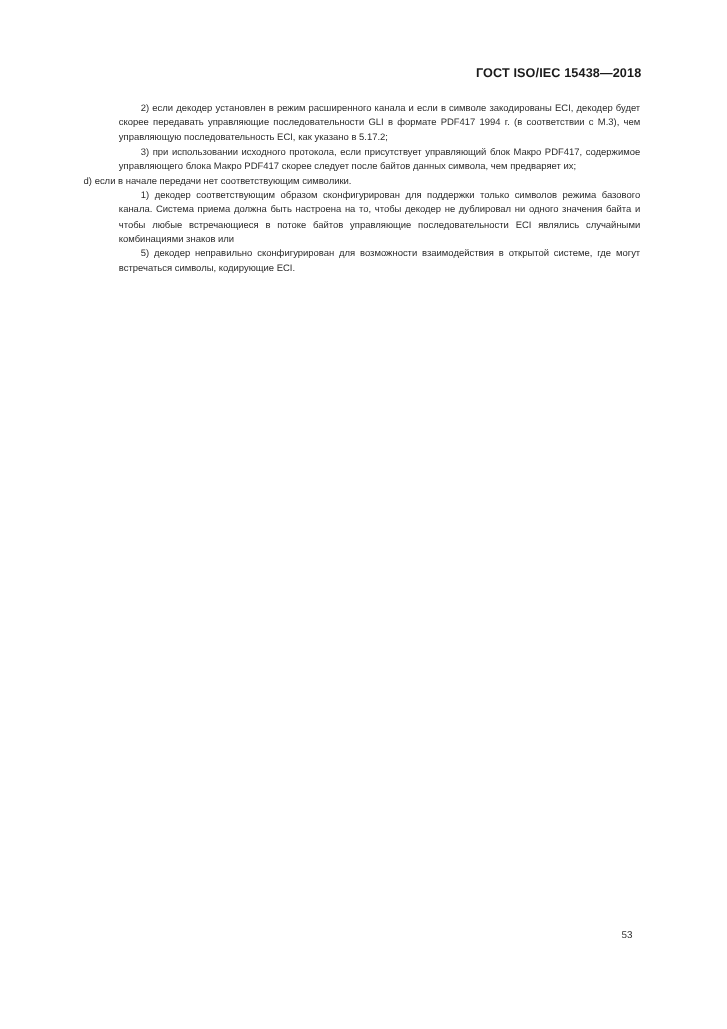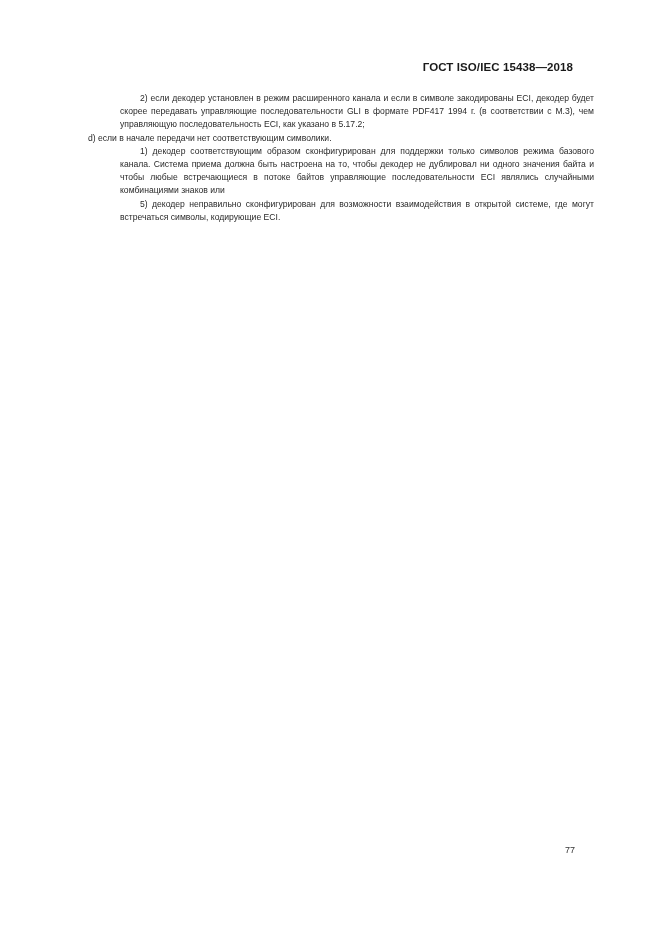--- a/index.html
+++ b/index.html
@@ -1,36 +1,39 @@
 <!DOCTYPE html>
 <html><head>
 <meta charset="utf-8">
 <style>
   html, body { margin: 0; padding: 0; background: #ffffff; }
   body { width: 661px; height: 935px; position: relative; overflow: hidden;
          font-family: "Liberation Sans", sans-serif; color: #2a2a2a; }
-  .header { position: absolute; top: 61px; right: 88px; font-weight: bold; font-size: 11.5px; color: #1a1a1a; letter-spacing: 0.1px; }
-  .body-text { position: absolute; left: 88px; top: 92px; width: 506px; font-size: 8.6px; line-height: 13.2px; }
+  .header { position: absolute; top: 61px; right: 78px; font-weight: bold; font-size: 11.5px; color: #1a1a1a; letter-spacing: 0.1px; }
+  .body-text { position: absolute; left: 76px; top: 92px; width: 506px; font-size: 8.6px; line-height: 13.2px; }
   .p { margin: 0; text-align: justify; }
   .ind1 { padding-left: 32px; }
   .ind1 .first { text-indent: 20px; }
   .para { margin: 0; }
   .page-num { position: absolute; top: 845px; right: 86px; font-size: 9px; color: #333; }
 </style>
 </head>
 <body>
 
 <div class="header">ГОСТ ISO/IEC 15438—2018</div>
 
 <div class="body-text">
   <div class="ind1">
     <p class="p first">2) если декодер установлен в режим расширенного канала и если в символе закодированы ECI, декодер будет скорее передавать управляющие последовательности GLI в формате PDF417 1994 г. (в соответствии с М.3), чем управляющую последовательность ECI, как указано в 5.17.2;</p>
   </div>
+  <div class="ind1">
+    <p class="p first">3) при использовании исходного протокола, если присутствует управляющий блок Макро PDF417, содержимое управляющего блока Макро PDF417 скорее следует после байтов данных символа, чем предваряет их;</p>
+  </div>
   <p class="para">d) если в начале передачи нет соответствующим символики.</p>
   <div class="ind1">
     <p class="p first">1) декодер соответствующим образом сконфигурирован для поддержки только символов режима базового канала. Система приема должна быть настроена на то, чтобы декодер не дублировал ни одного значения байта и чтобы любые встречающиеся в потоке байтов управляющие последовательности ECI являлись случайными комбинациями знаков или</p>
   </div>
   <div class="ind1">
     <p class="p first">5) декодер неправильно сконфигурирован для возможности взаимодействия в открытой системе, где могут встречаться символы, кодирующие ECI.</p>
   </div>
 </div>
 
-<div class="page-num">77</div>
+<div class="page-num">53</div>
 
 </body></html>

